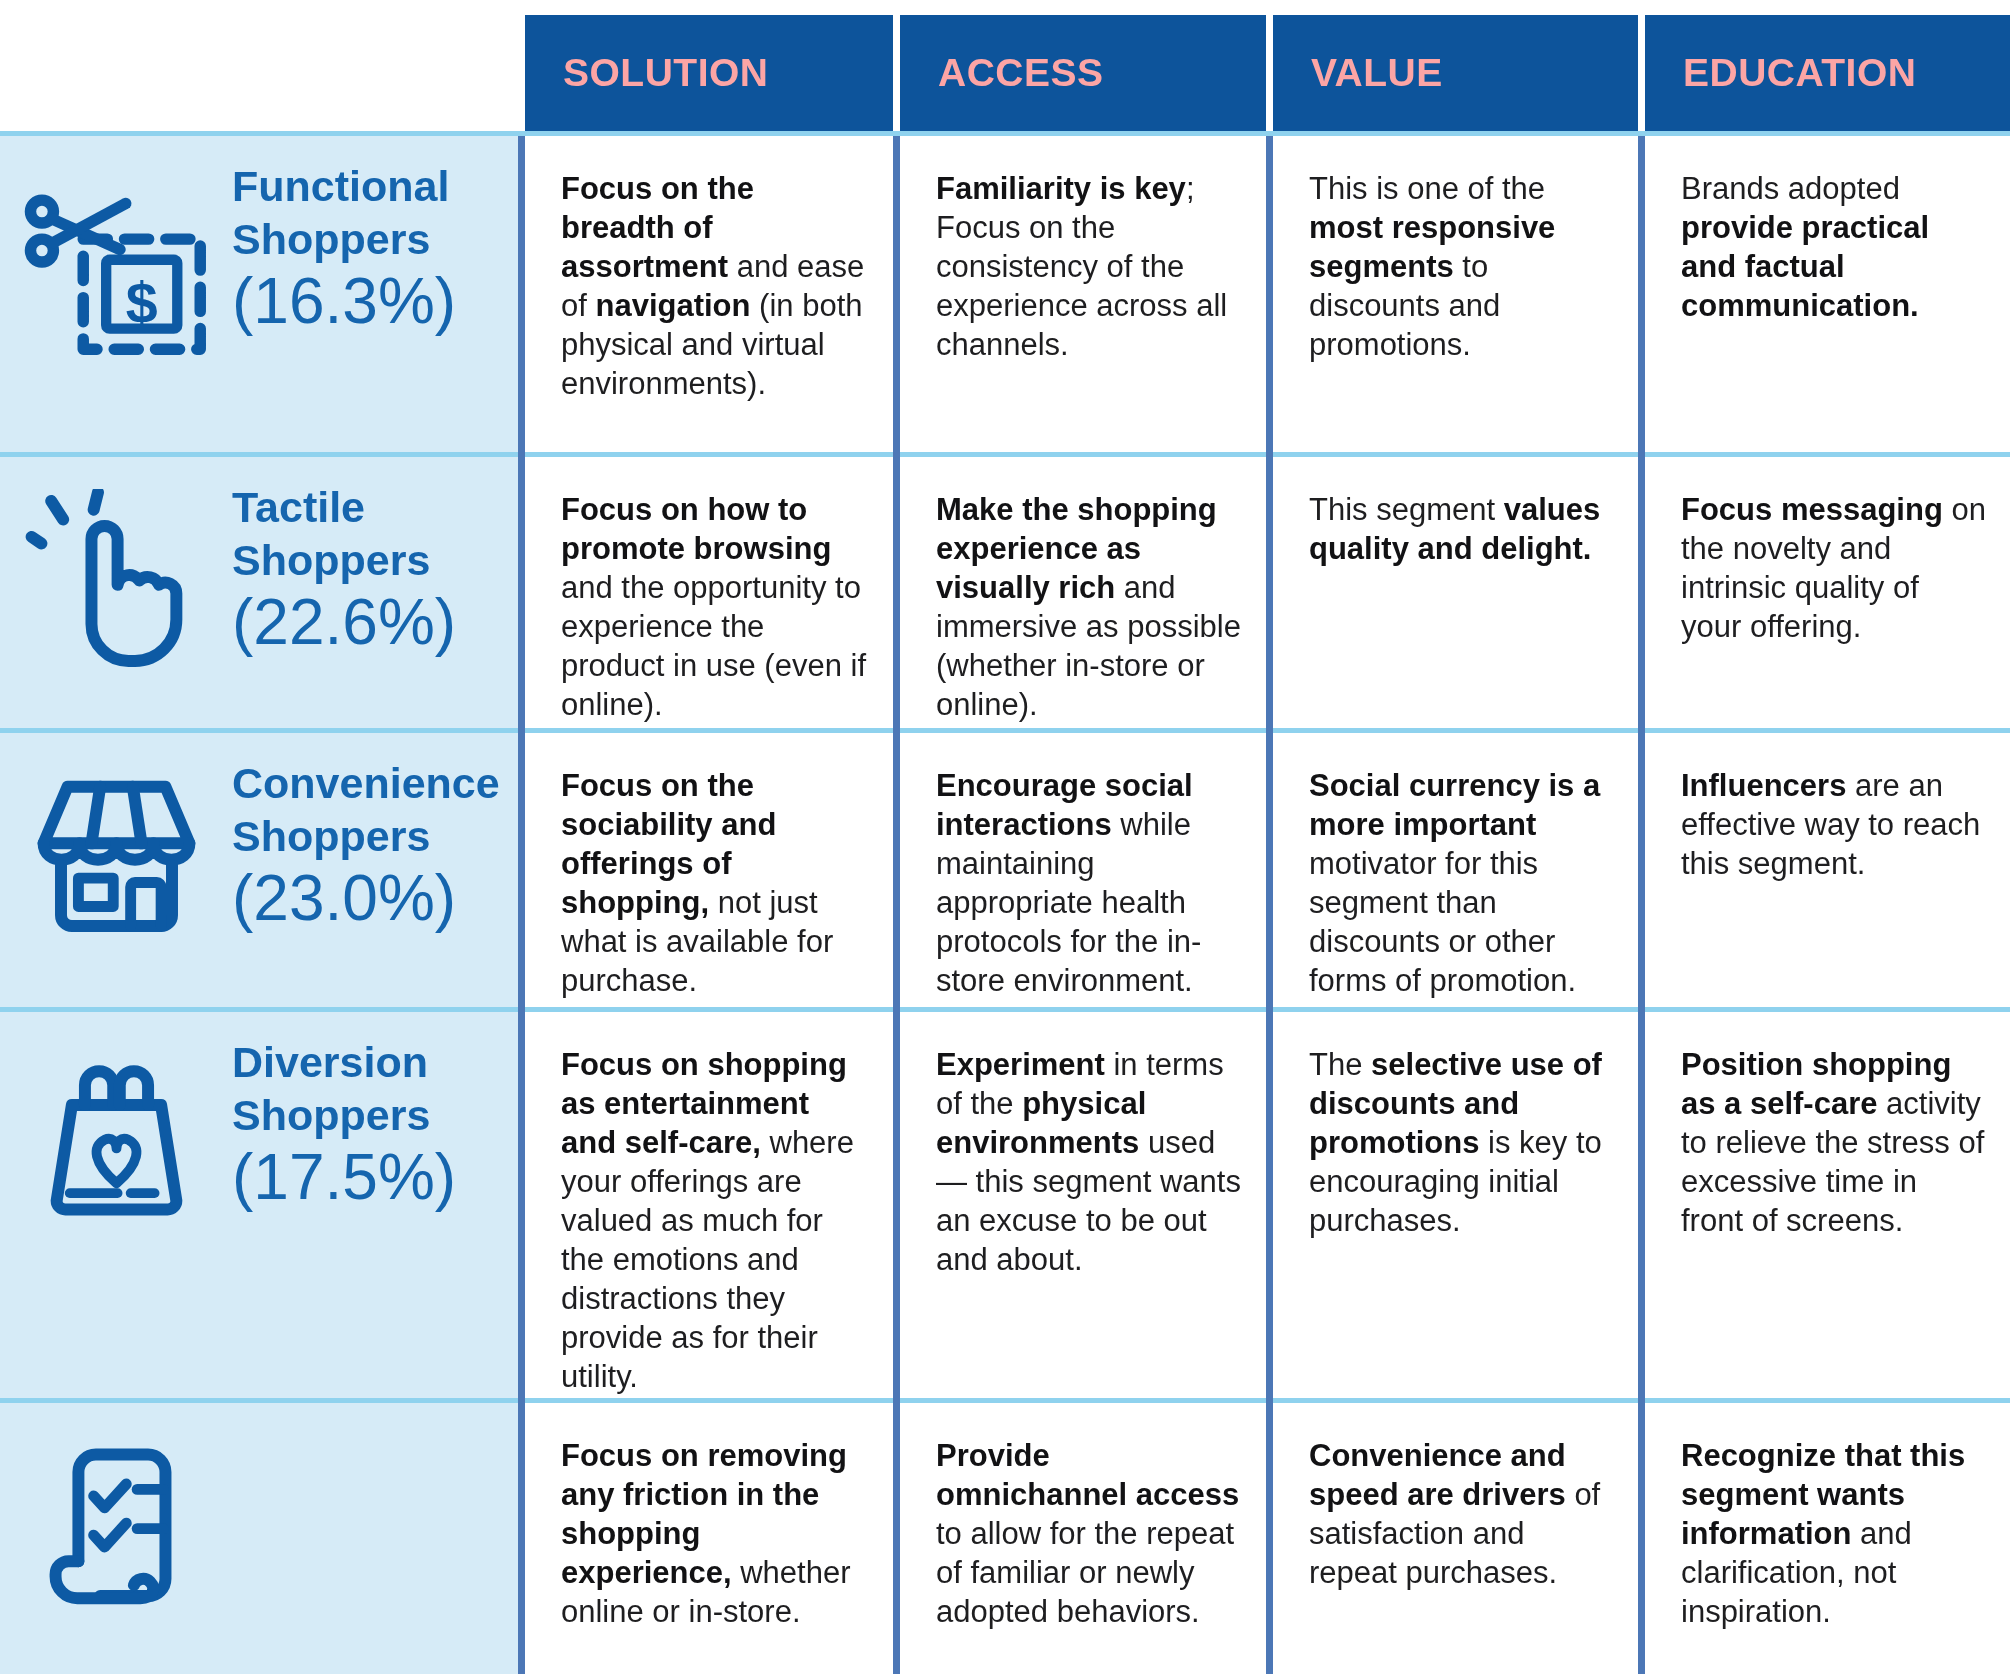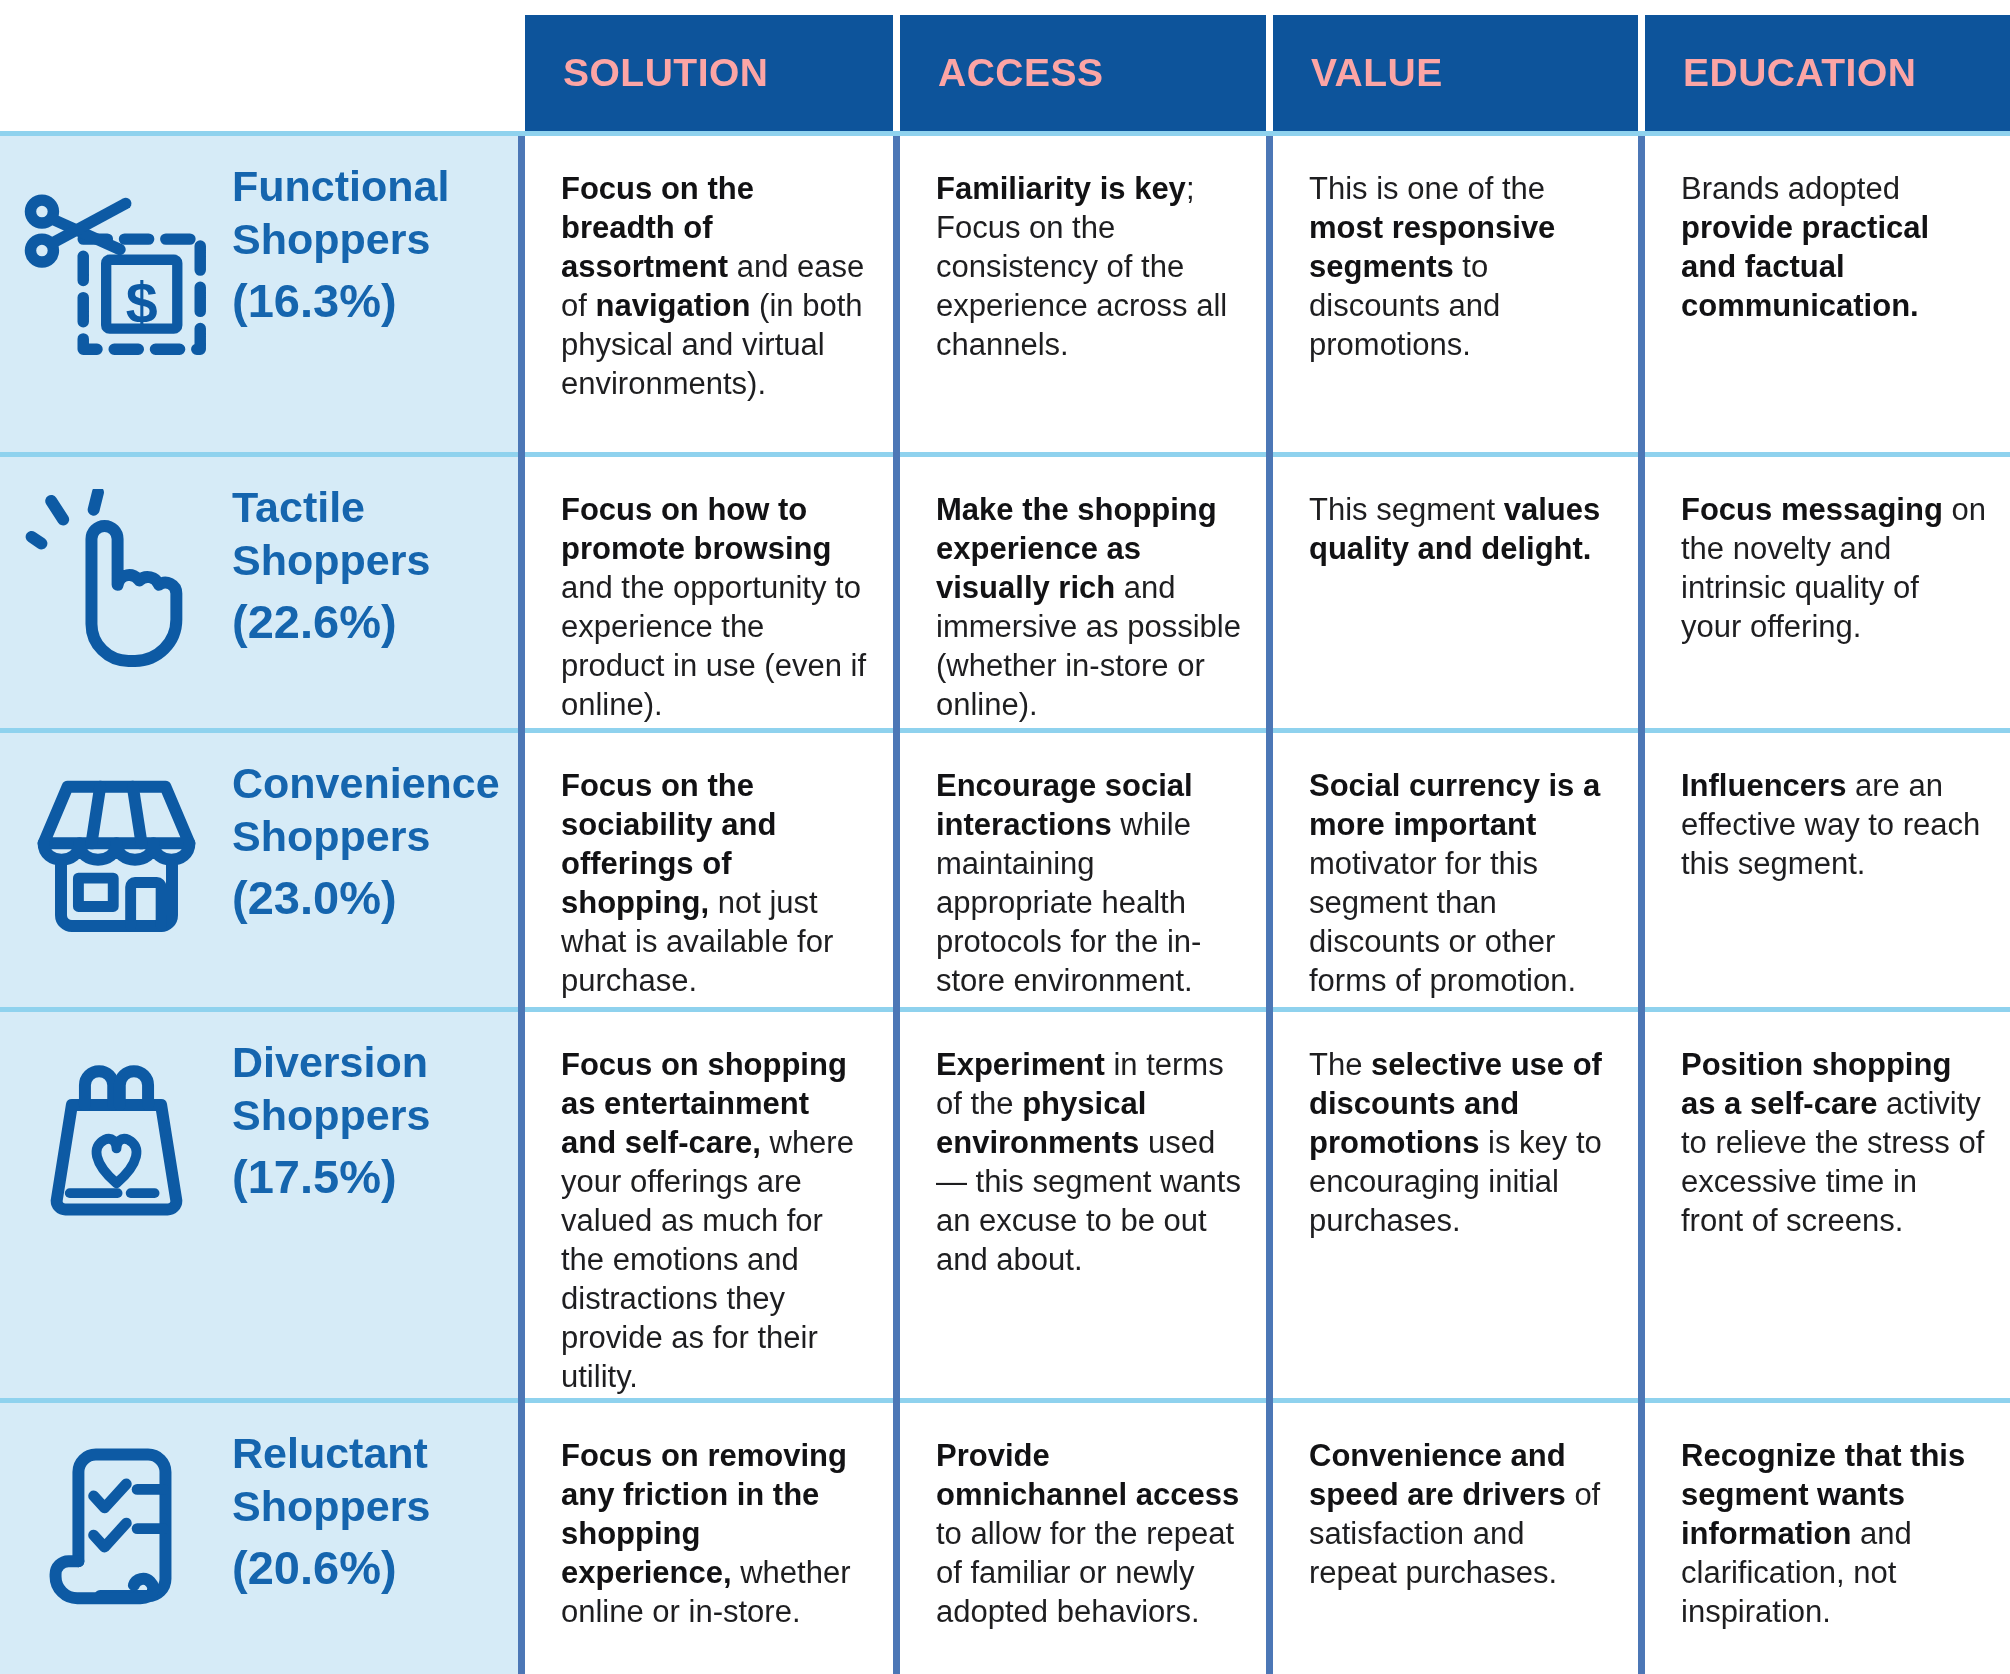--- a/index.html
+++ b/index.html
@@ -43,21 +43,21 @@
     display:flex;
     padding-top:24px;
   }
   .icon-box{
     width:232px;flex:none;
     display:flex;justify-content:center;align-items:flex-start;
     padding-top:8px;
   }
   .label-text{flex:1;padding-right:10px;}
   .seg-name{color:var(--ltext);font-weight:700;font-size:43px;line-height:53px;}
-  .seg-pct{color:var(--ltext);font-weight:700;font-size:47px;line-height:58px;margin-top:6px;}
+  .seg-pct{color:var(--ltext);font-weight:400;font-size:64px;line-height:58px;margin-top:6px;}
   .ccell{
     background:#fff;
     padding:33px 24px 0 36px;
     font-size:31px;line-height:39px;color:var(--body);
   }
   .ccell b{font-weight:700;color:#121214;}
   svg{display:block;}
 </style>
 </head>
 <body>
@@ -173,24 +173,20 @@
         <g stroke="#0D5AA4" fill="none" stroke-width="11" stroke-linecap="round" stroke-linejoin="round">
           <path d="M50,116 V34 a16,16 0 0 1 16,-16 h48 a16,16 0 0 1 16,16 v98 a16,16 0 0 1 -16,16 h-44"></path>
           <path d="M50,116 h-9 a12,12 0 0 0 -12,12 v2 a20,20 0 0 0 20,20 h58 c11,0 15,-9 9,-15 c-5,-5 -13,-3 -15,3"></path>
           <path d="M64,56 l10,11 l20,-22" stroke-width="10"></path>
           <path d="M64,92 l10,11 l20,-22" stroke-width="10"></path>
           <line x1="104" y1="50" x2="128" y2="50" stroke-width="10"></line>
           <line x1="104" y1="86" x2="128" y2="86" stroke-width="10"></line>
         </g>
       </svg>
     </div>
-    <div class="label-text">
-      <div class="seg-name">Reluctant Shoppers</div>
-      <div class="seg-pct">(20.6%)</div>
-    </div>
   </div>
   <div class="ccell" style="grid-row:12;grid-column:3"><b>Focus on removing any friction in the shopping experience,</b><span> whether online or in-store.</span></div>
   <div class="ccell" style="grid-row:12;grid-column:5"><b>Provide omnichannel access</b><span> to allow for the repeat of familiar or newly adopted behaviors.</span></div>
   <div class="ccell" style="grid-row:12;grid-column:7"><b>Convenience and speed are drivers</b><span> of satisfaction and repeat purchases.</span></div>
   <div class="ccell" style="grid-row:12;grid-column:9"><b>Recognize that this segment wants information</b><span> and clarification, not inspiration.</span></div>
 
   <div class="vbar v1"></div>
   <div class="vbar v2"></div>
   <div class="vbar v3"></div>
   <div class="vbar v4"></div>

